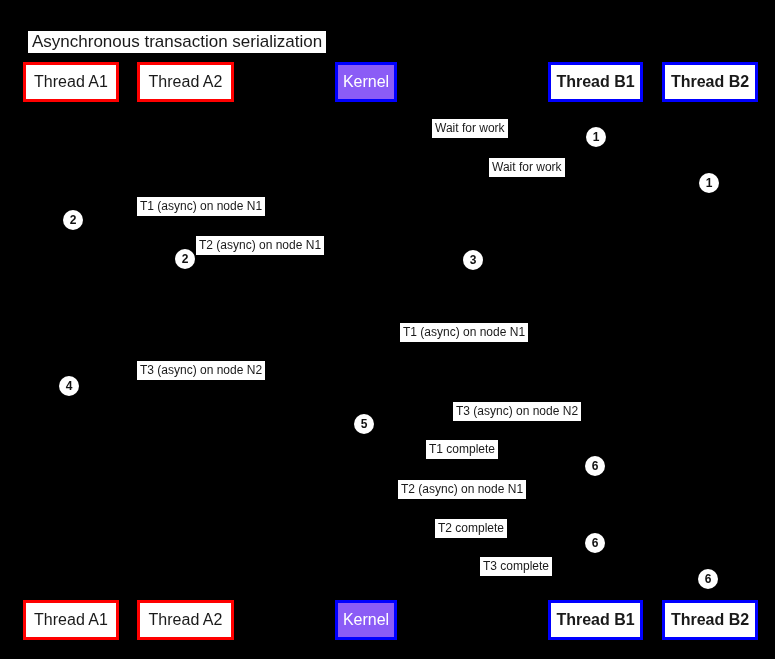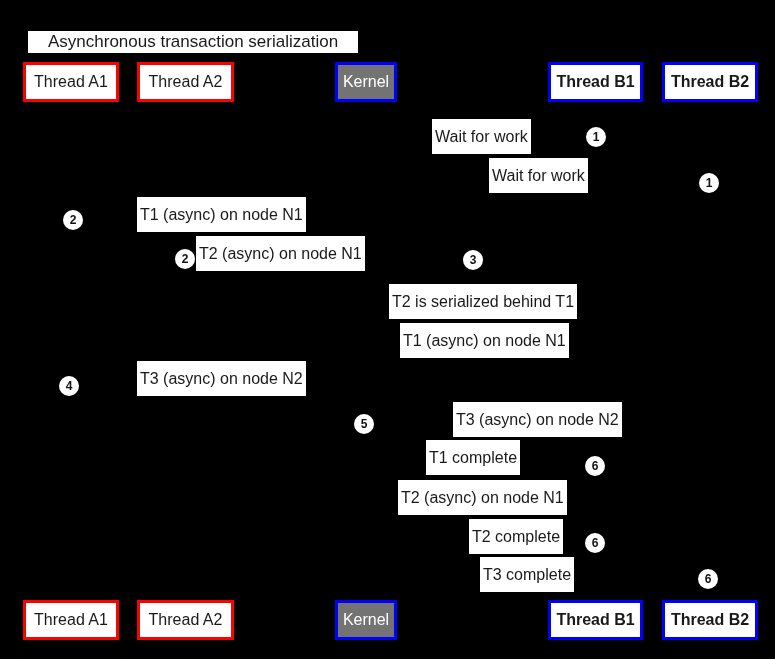--- a/index.html
+++ b/index.html
@@ -9,41 +9,41 @@
     height: 659px;
     background: #000000;
     font-family: "Liberation Sans", sans-serif;
     overflow: hidden;
   }
   .lifelines { position: absolute; left: 0; top: 0; }
   .lbl {
     position: absolute;
     background: #ffffff;
     color: #1a1a1a;
-    font-size: 16px;
+    font-size: 12px;
     line-height: 19px;
-    padding: 8px 3px;
+    padding: 0 3px;
     white-space: nowrap;
   }
   .actor {
     position: absolute;
     height: 40px;
     box-sizing: border-box;
     background: #ffffff;
     border: 3px solid #a16207;
     color: #1a1a1a;
     font-size: 16px;
     display: flex;
     align-items: center;
     justify-content: center;
     white-space: nowrap;
   }
   .actor.red    { border-color: #ff0000; }
   .actor.blue   { border-color: #0000ff; font-weight: bold; }
-  .actor.kernel { background: #737373; border-color: #0000ff; color: #ffffff; }
+  .actor.kernel { background: #8b5cf6; border-color: #0000ff; color: #ffffff; }
   .step {
     position: absolute;
     width: 20px;
     height: 20px;
     border-radius: 50%;
     background: #ffffff;
     color: #111111;
     font-size: 12px;
     font-weight: 600;
     display: flex;
@@ -57,39 +57,38 @@
 <div class="diagram">
 
   <svg class="lifelines" width="775" height="659" viewBox="0 0 775 659">
     <line x1="71" y1="102" x2="71" y2="600" stroke="#000000" stroke-width="2"></line>
     <line x1="185" y1="102" x2="185" y2="600" stroke="#000000" stroke-width="2"></line>
     <line x1="366" y1="102" x2="366" y2="600" stroke="#000000" stroke-width="2"></line>
     <line x1="596" y1="102" x2="596" y2="600" stroke="#000000" stroke-width="2"></line>
     <line x1="709" y1="102" x2="709" y2="600" stroke="#000000" stroke-width="2"></line>
   </svg>
 
-  <div class="lbl" style="left:28px; top:31px; font-size:17px; line-height:22px; padding:0 20px;">Asynchronous transaction serialization</div>
+  <div class="lbl" style="left:28px; top:31px; font-size:17px; line-height:22px; padding:0 4px;">Asynchronous transaction serialization</div>
 
   <div class="actor red" style="left:23px;  top:62px;  width:96px;">Thread A1</div>
   <div class="actor red" style="left:137px; top:62px;  width:97px;">Thread A2</div>
   <div class="actor kernel" style="left:335px; top:62px;  width:62px;">Kernel</div>
   <div class="actor blue" style="left:548px; top:62px;  width:95px;">Thread B1</div>
   <div class="actor blue" style="left:662px; top:62px;  width:96px;">Thread B2</div>
 
   <div class="lbl" style="left:432px; top:119px;">Wait for work</div>
   <div class="lbl" style="left:489px; top:158px;">Wait for work</div>
   <div class="lbl" style="left:137px; top:197px;">T1 (async) on node N1</div>
   <div class="lbl" style="left:196px; top:236px;">T2 (async) on node N1</div>
-  <div class="lbl" style="left:389px; top:284px;">T2 is serialized behind T1</div>
   <div class="lbl" style="left:400px; top:323px;">T1 (async) on node N1</div>
   <div class="lbl" style="left:137px; top:361px;">T3 (async) on node N2</div>
   <div class="lbl" style="left:453px; top:402px;">T3 (async) on node N2</div>
   <div class="lbl" style="left:426px; top:440px;">T1 complete</div>
   <div class="lbl" style="left:398px; top:480px;">T2 (async) on node N1</div>
-  <div class="lbl" style="left:435px; top:519px;margin-left:34px;">T2 complete</div>
+  <div class="lbl" style="left:435px; top:519px;">T2 complete</div>
   <div class="lbl" style="left:480px; top:557px;">T3 complete</div>
 
   <div class="step" style="left:586px; top:127px;">1</div>
   <div class="step" style="left:699px; top:173px;">1</div>
   <div class="step" style="left:63px;  top:210px;">2</div>
   <div class="step" style="left:175px; top:249px;">2</div>
   <div class="step" style="left:463px; top:250px;">3</div>
   <div class="step" style="left:59px;  top:376px;">4</div>
   <div class="step" style="left:354px; top:414px;">5</div>
   <div class="step" style="left:585px; top:456px;">6</div>

